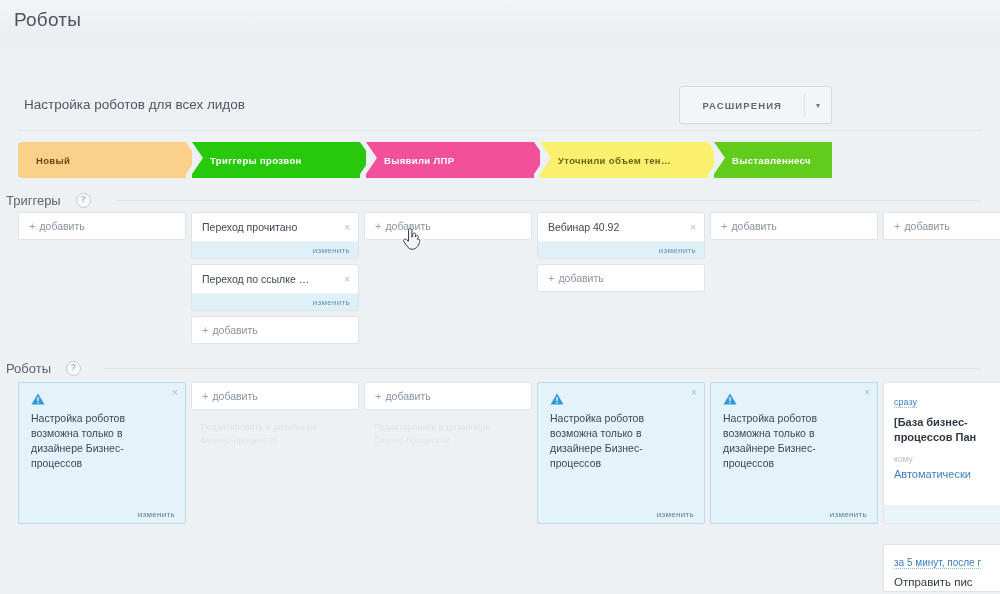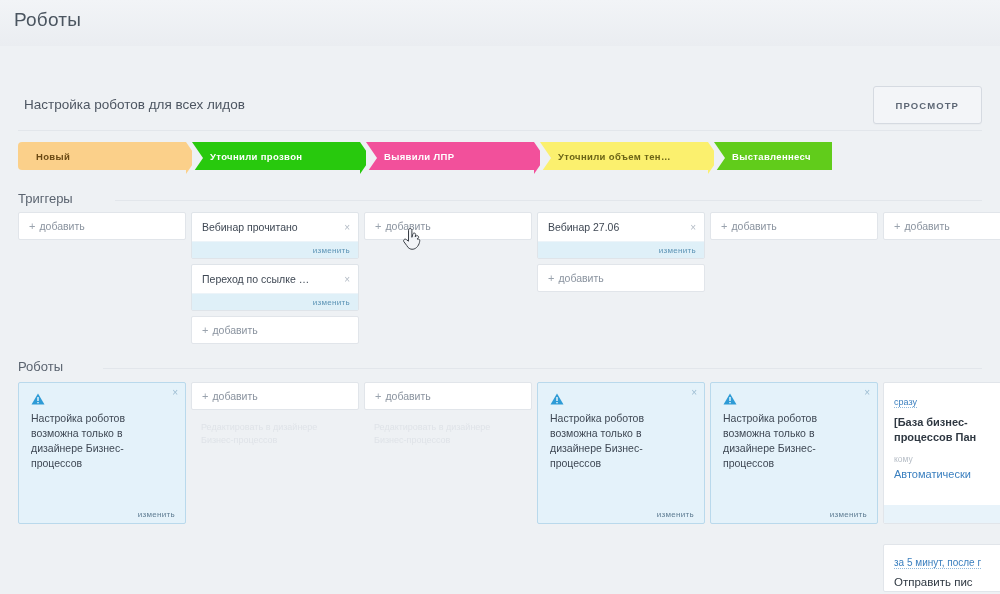--- a/index.html
+++ b/index.html
@@ -63,42 +63,42 @@
     position:absolute;left:18px;top:84px;width:964px;height:1px;
     background:#e2e6eb;
   }
 
   
   .stages{
     position:absolute;left:18px;top:96px;width:982px;height:32px;
     display:flex;
   }
   .stage{
-    position:relative;height:28px;display:flex;align-items:center;
+    position:relative;height:36px;display:flex;align-items:center;
     box-sizing:border-box;
   }
   .stage .lbl{
     font-size:9.5px;font-weight:700;letter-spacing:.35px;
     white-space:nowrap;overflow:hidden;
     padding-left:18px;padding-right:10px;
   }
   .stage.first{border-radius:4px 0 0 4px;}
   .stage .arrow-r{
     position:absolute;right:-11px;top:0;width:0;height:0;
     border-top:16px solid transparent;border-bottom:16px solid transparent;
     border-left:11px solid currentColor;z-index:3;
   }
   .stage .notch{
     position:absolute;left:0;top:0;width:0;height:0;
     border-top:16px solid transparent;border-bottom:16px solid transparent;
     border-left:11px solid #eef1f4;z-index:4;
   }
 
   
-  .sec-head{position:absolute;height:18px;display:flex;align-items:center;gap:8px;left:18px;flex-direction:column;}
+  .sec-head{position:absolute;height:18px;display:flex;align-items:center;gap:15px;left:6px;}
   .sec-head .t{font-size:13px;color:#5b6470;}
   .info-ico{
     width:13px;height:13px;border-radius:50%;
     border:1px solid #c4cad2;color:#a8b0ba;
     font-size:9px;line-height:11px;text-align:center;font-weight:700;
     background:#f6f8fa;
   }
   .sec-rule{position:absolute;height:1px;background:#e2e6eb;}
 
   
@@ -195,33 +195,37 @@
 
   <div class="topbar">
     <div class="page-title">Роботы</div>
   </div>
 
   <div class="panel">
 
     <div class="hdr">
       <div class="hdr-title">Настройка роботов для всех лидов</div>
 
-
-      <div class="btn-view">ПРОСМОТР</div>
+      <div class="btn-group">
+        <div class="main">РАСШИРЕНИЯ</div>
+        <div class="sep"></div>
+        <div class="caret">▾</div>
+      </div>
+
     </div>
     <div class="hdr-rule"></div>
 
     <div class="stages" id="stages">
         <div class="stage first" style="width: 168px; background: rgb(251, 208, 138); color: rgb(251, 208, 138); margin-left: 0px;">
           <div class="lbl" style="color: rgb(107, 74, 20);">Новый</div>
           <div class="arrow-r"></div>
         </div>
         <div class="stage" style="width: 168px; background: rgb(40, 201, 13); color: rgb(40, 201, 13); margin-left: 6px;">
           <div class="notch"></div>
-          <div class="lbl" style="color: rgb(255, 255, 255);">Уточнили прозвон</div>
+          <div class="lbl" style="color: rgb(255, 255, 255);">Триггеры прозвон</div>
           <div class="arrow-r"></div>
         </div>
         <div class="stage" style="width: 168px; background: rgb(242, 80, 155); color: rgb(242, 80, 155); margin-left: 6px;">
           <div class="notch"></div>
           <div class="lbl" style="color: rgb(255, 255, 255);">Выявили ЛПР</div>
           <div class="arrow-r"></div>
         </div>
         <div class="stage" style="width: 168px; background: rgb(251, 240, 110); color: rgb(251, 240, 110); margin-left: 6px;">
           <div class="notch"></div>
           <div class="lbl" style="color: rgb(107, 100, 22);">Уточнили объем тен…</div>
@@ -242,21 +246,21 @@
     <div class="cols" id="trigger-cols" style="top:166px;">
         <div class="col">
           <div class="card add">
             <span class="plus">+</span>
             <span>добавить</span>
           </div>
         </div>
         <div class="col">
           <div class="trig">
             <div class="row1">
-              <span class="nm">Вебинар прочитано</span>
+              <span class="nm">Переход прочитано</span>
               <span class="x">×</span>
             </div>
             <div class="foot">
               <span class="ed">изменить</span>
             </div>
           </div>
           <div class="trig">
             <div class="row1">
               <span class="nm">Переход по ссылке …</span>
               <span class="x">×</span>
@@ -272,21 +276,21 @@
         </div>
         <div class="col">
           <div class="card add">
             <span class="plus">+</span>
             <span>добавить</span>
           </div>
         </div>
         <div class="col">
           <div class="trig">
             <div class="row1">
-              <span class="nm">Вебинар 27.06</span>
+              <span class="nm">Вебинар 40.92</span>
               <span class="x">×</span>
             </div>
             <div class="foot">
               <span class="ed">изменить</span>
             </div>
           </div>
           <div class="card add">
             <span class="plus">+</span>
             <span>добавить</span>
           </div>

